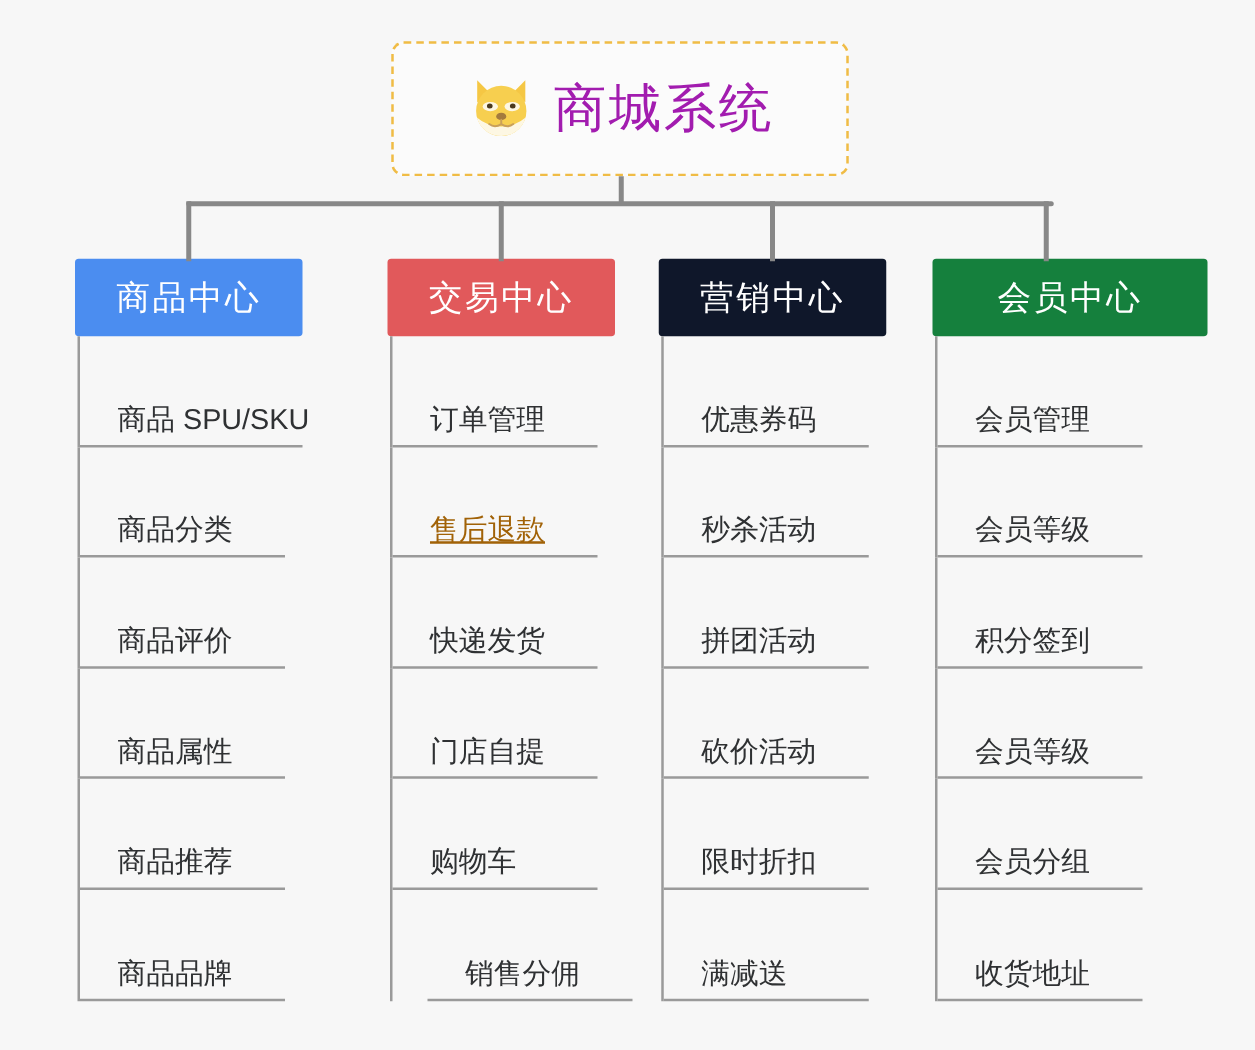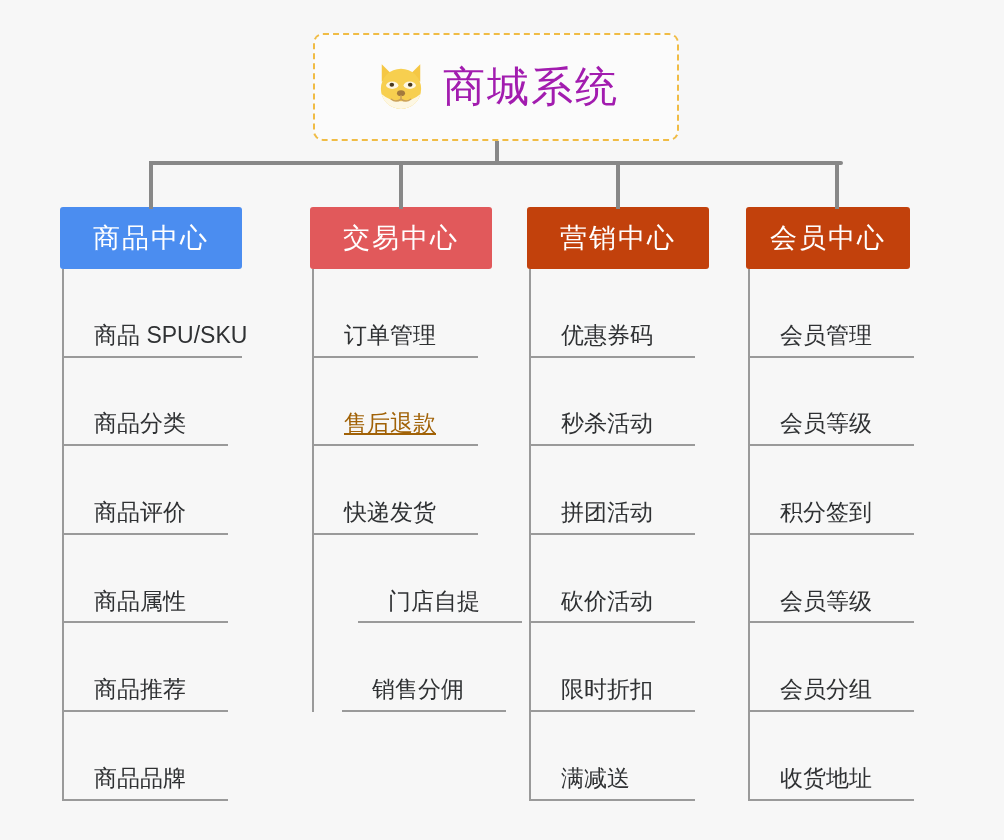--- a/index.html
+++ b/index.html
@@ -183,32 +183,35 @@
     <div class="leaves">
       <div class="leaf" style="border-left-color: rgb(154, 154, 154);">
           <span class="leaf-inner" style="border-bottom-color: rgb(154, 154, 154); color: rgb(47, 49, 51);">订单管理</span>
         </div>
       <div class="leaf" style="border-left-color: rgb(154, 154, 154);">
           <span class="leaf-inner" style="border-bottom-color: rgb(154, 154, 154); color: #a16207; text-decoration: underline;">售后退款</span>
         </div>
       <div class="leaf" style="border-left-color: rgb(154, 154, 154);">
           <span class="leaf-inner" style="border-bottom-color: rgb(154, 154, 154); color: rgb(47, 49, 51);">快递发货</span>
         </div>
-      <div class="leaf" style="border-left-color: rgb(154, 154, 154); padding-left: 44px;">
+      <div class="leaf" style="border-left-color: rgb(154, 154, 154);">
           <span class="leaf-inner" style="border-bottom-color: rgb(154, 154, 154); color: rgb(47, 49, 51);">门店自提</span>
+        </div>
+      <div class="leaf" style="border-left-color: rgb(154, 154, 154);">
+          <span class="leaf-inner" style="border-bottom-color: rgb(154, 154, 154); color: rgb(47, 49, 51);">购物车</span>
         </div>
       <div class="leaf" style="border-left-color: rgb(154, 154, 154); padding-left: 28px;">
           <span class="leaf-inner" style="border-bottom-color: rgb(154, 154, 154); color: rgb(47, 49, 51);">销售分佣</span>
         </div>
     </div>
   </div>
 
   <div class="branch" id="branch-2" style="left: 527px; width: 182px;">
     <div class="drop" style="left: 89px; background: rgb(136, 136, 136);"></div>
-    <div class="branch-head" style="background: #c2410c; width: 182px;">
+    <div class="branch-head" style="background: #0f172a; width: 182px;">
       <span>营销中心</span>
     </div>
     <div class="leaves">
       <div class="leaf" style="border-left-color: rgb(154, 154, 154);">
           <span class="leaf-inner" style="border-bottom-color: rgb(154, 154, 154); color: rgb(47, 49, 51);">优惠券码</span>
         </div>
       <div class="leaf" style="border-left-color: rgb(154, 154, 154);">
           <span class="leaf-inner" style="border-bottom-color: rgb(154, 154, 154); color: rgb(47, 49, 51);">秒杀活动</span>
         </div>
       <div class="leaf" style="border-left-color: rgb(154, 154, 154);">
@@ -221,21 +224,21 @@
           <span class="leaf-inner" style="border-bottom-color: rgb(154, 154, 154); color: rgb(47, 49, 51);">限时折扣</span>
         </div>
       <div class="leaf" style="border-left-color: rgb(154, 154, 154);">
           <span class="leaf-inner" style="border-bottom-color: rgb(154, 154, 154); color: rgb(47, 49, 51);">满减送</span>
         </div>
     </div>
   </div>
 
   <div class="branch" id="branch-3" style="left: 746px; width: 182px;">
     <div class="drop" style="left: 89px; background: rgb(136, 136, 136);"></div>
-    <div class="branch-head" style="background: #c2410c; width: 164px;">
+    <div class="branch-head" style="background: #15803d; width: 220px;">
       <span>会员中心</span>
     </div>
     <div class="leaves">
       <div class="leaf" style="border-left-color: rgb(154, 154, 154);">
           <span class="leaf-inner" style="border-bottom-color: rgb(154, 154, 154); color: rgb(47, 49, 51);">会员管理</span>
         </div>
       <div class="leaf" style="border-left-color: rgb(154, 154, 154);">
           <span class="leaf-inner" style="border-bottom-color: rgb(154, 154, 154); color: rgb(47, 49, 51);">会员等级</span>
         </div>
       <div class="leaf" style="border-left-color: rgb(154, 154, 154);">

